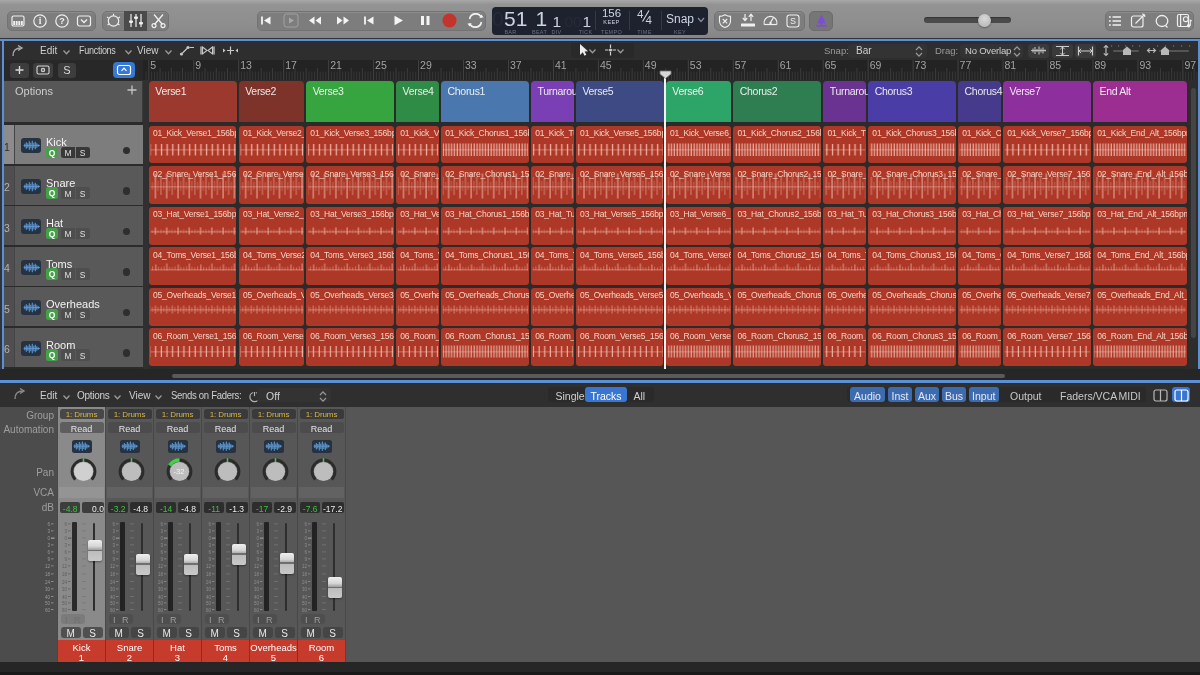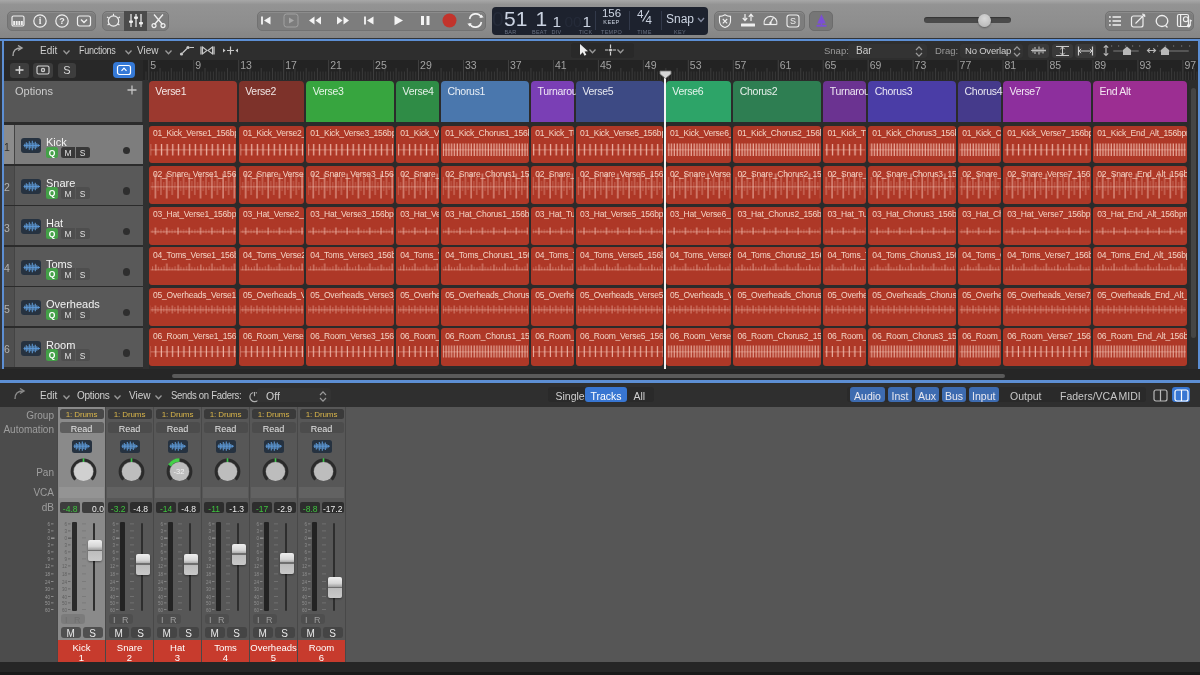--- a/index.html
+++ b/index.html
@@ -1790,21 +1790,21 @@
       <path d="M1.8 3.4 V7 M3.3 2 V8.4 M4.8 3 V7.4 M6.3 1 V9.4 M7.8 2.4 V8 M9.3 0.6 V9.8 M10.8 2.4 V8 M12.3 1.4 V9 M13.8 3 V7.4 M15.3 4 V6.4" stroke="#5e9ad6" stroke-width="1.05"></path>
     </svg>
 <svg class="ab" style="left:309.5px;top:458px;" width="27" height="27" viewBox="0 0 27 27">
       <path d="M -8.13 8.13 A 11.5 11.5 0 1 1 8.13 8.13" fill="none" stroke="#2b2b2b" stroke-width="2.8" transform="translate(13.5,13.5)"></path>
       <rect x="12.7" y="0.2" width="1.6" height="3.8" fill="#3cc24a"></rect>
       <circle cx="13.5" cy="13.5" r="9.6" fill="#bdbdbd"></circle>
     </svg>
 <div class="ab" style="left:299px;top:486.5px;width:45px;height:11px;background:#626262;"></div>
 <div class="ab" style="left:299.5px;top:502px;width:20.5px;height:10.5px;background:#2d2d2d;border-radius:2px;"></div>
 <div class="ab" style="left:322px;top:502px;width:21.5px;height:10.5px;background:#2d2d2d;border-radius:2px;"></div>
-<div class="txt" style="left:310.2px;top:503.5px;font-size:8.5px;color:#3ec43e;transform:translateX(-50%);">-8.8</div>
+<div class="txt" style="left:310.2px;top:503.5px;font-size:8.5px;color:#3ec43e;transform:translateX(-50%);">-7.6</div>
 <div class="txt" style="left:332.7px;top:503.5px;font-size:8.5px;color:#ececec;transform:translateX(-50%);">-17.2</div>
 <svg class="ab" style="left:300px;top:520px;" width="14" height="95" viewBox="0 0 14 95">
       <text x="7" y="6.0" font-size="4.5" fill="#8f8f8f" text-anchor="end" font-family="Liberation Sans">6</text>
       <rect x="8" y="3.5" width="2.5" height="0.8" fill="#8f8f8f"></rect>
       <text x="7" y="13.0" font-size="4.5" fill="#8f8f8f" text-anchor="end" font-family="Liberation Sans">3</text>
       <rect x="8" y="10.5" width="2.5" height="0.8" fill="#8f8f8f"></rect>
       <text x="7" y="20.0" font-size="4.5" fill="#8f8f8f" text-anchor="end" font-family="Liberation Sans">0</text>
       <rect x="8" y="17.5" width="3.5" height="1.4" fill="#8f8f8f"></rect>
       <text x="7" y="27.0" font-size="4.5" fill="#8f8f8f" text-anchor="end" font-family="Liberation Sans">3</text>
       <rect x="8" y="24.5" width="2.5" height="0.8" fill="#8f8f8f"></rect>

